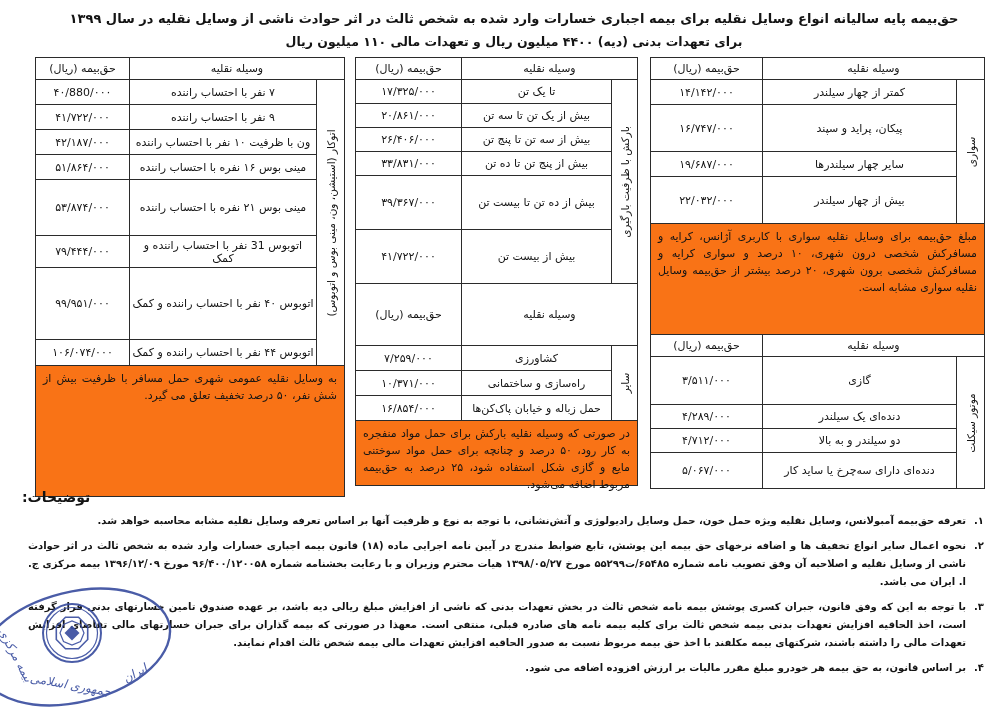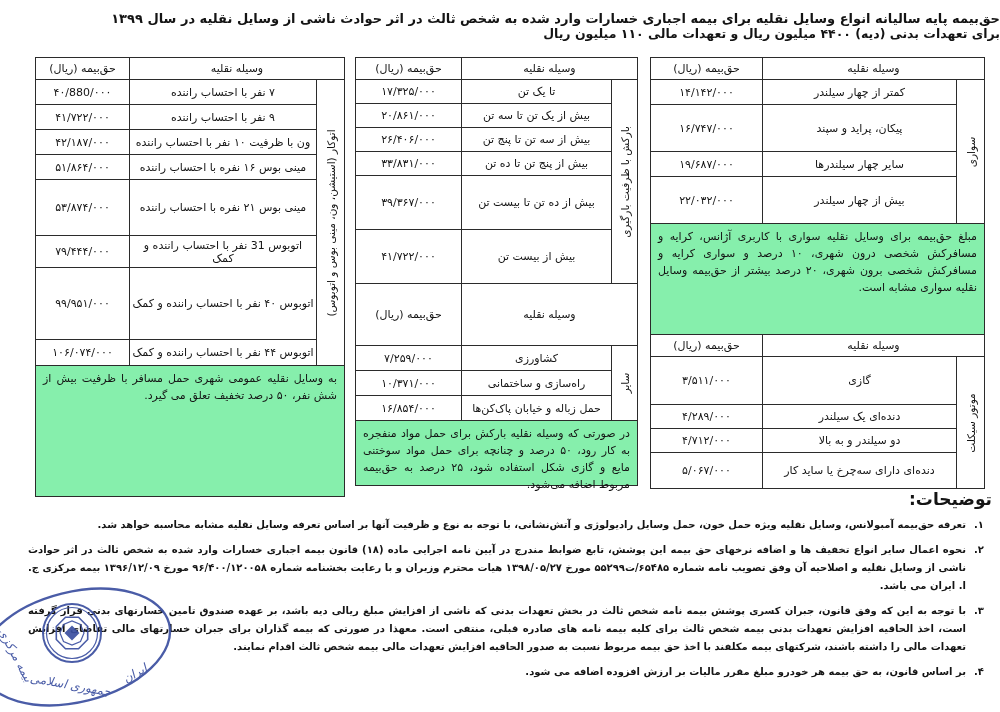--- a/index.html
+++ b/index.html
@@ -1,23 +1,23 @@
 <!DOCTYPE html>
 <html lang="fa" dir="rtl"><head>
 <meta charset="utf-8">
 <style>
   html,body{margin:0;padding:0;background:#e8e8e8;}
   .page{
     position:relative;width:1000px;height:712px;background:#ffffff;
     overflow:hidden;direction:rtl;
     font-family:"DejaVu Sans",sans-serif;color:#141414;margin:0 auto;
   }
-  .title-block{position:absolute;top:11px;right:0;left:0;font-weight:bold;padding-left:28px;}
+  .title-block{position:absolute;top:11px;right:0;left:0;text-align:center;font-weight:bold;padding-left:28px;}
   .title-line1{font-size:13px;}
-  .title-line2{font-size:12.5px;}
+  .title-line2{font-size:12.5px;margin-top:8px;}
 
   .group{position:absolute;top:57px;}
   .g-right{left:650px;width:335px;}
   .g-mid{left:355px;width:283px;}
   .g-left{left:35px;width:310px;}
 
   table.tbl{border-collapse:collapse;table-layout:fixed;width:100%;}
   table.tbl{margin-top:-1px;}
   table.tbl:first-child{margin-top:0;}
   .tbl td{
@@ -25,25 +25,25 @@
     font-size:11px;padding:0 2px;background:#fff;overflow:hidden;
   }
   .hdr td{font-size:11px;}
   .vcell{position:relative;padding:0;}
   .vtext{
     position:absolute;top:50%;left:50%;
     transform:translate(-50%,-50%) rotate(-90deg);
     white-space:nowrap;font-size:10.5px;
   }
   .note-box{
-    box-sizing:border-box;border:1px solid #2b2b2b;margin-top:-1px;background:#86efac;
+    box-sizing:border-box;border:1px solid #2b2b2b;margin-top:-1px;background:#f97316;
     font-size:11px;line-height:1.55;padding:4px 7px;text-align:justify;
   }
   .notes{position:absolute;top:489px;right:8px;left:22px;font-weight:bold;}
-  .notes-heading{font-size:17px;text-align:right;}
+  .notes-heading{font-size:14px;text-align:left;}
   .note-item{display:flex;margin-top:7px;font-size:10px;line-height:1.8;}
   .note-num{flex:0 0 26px;text-align:center;}
   .note-text{flex:1;text-align:justify;padding-left:6px;}
   .stamp{position:absolute;left:-18px;top:583px;opacity:.92;}
 </style>
 </head>
 <body>
 
 <div class="page">
 

